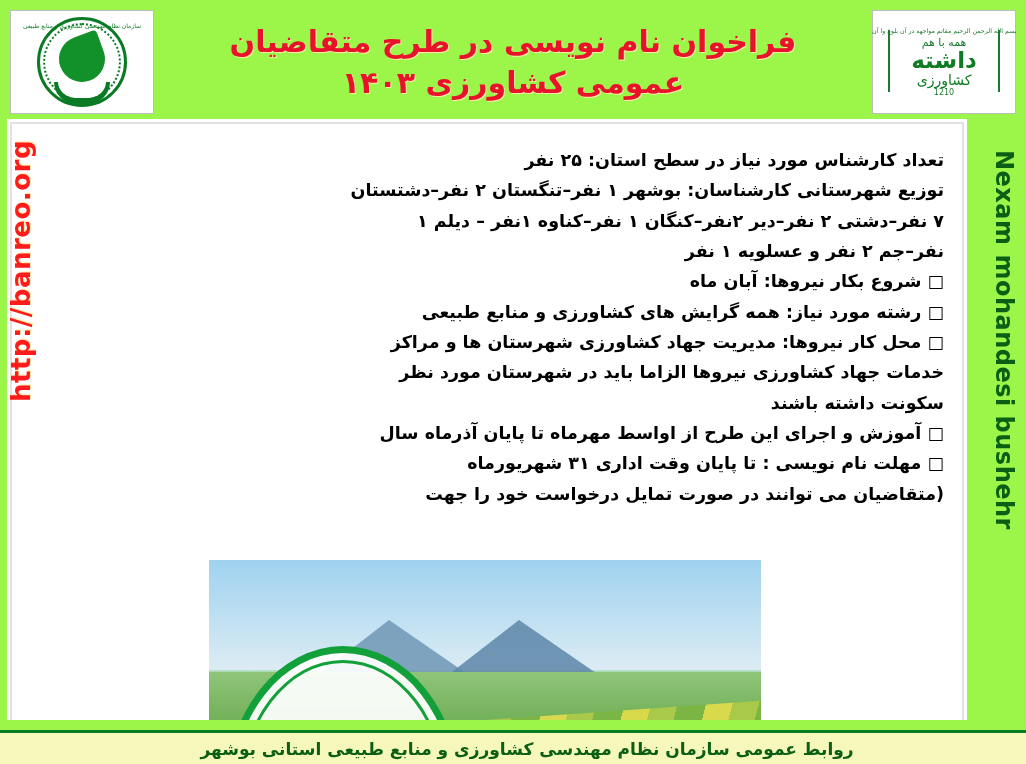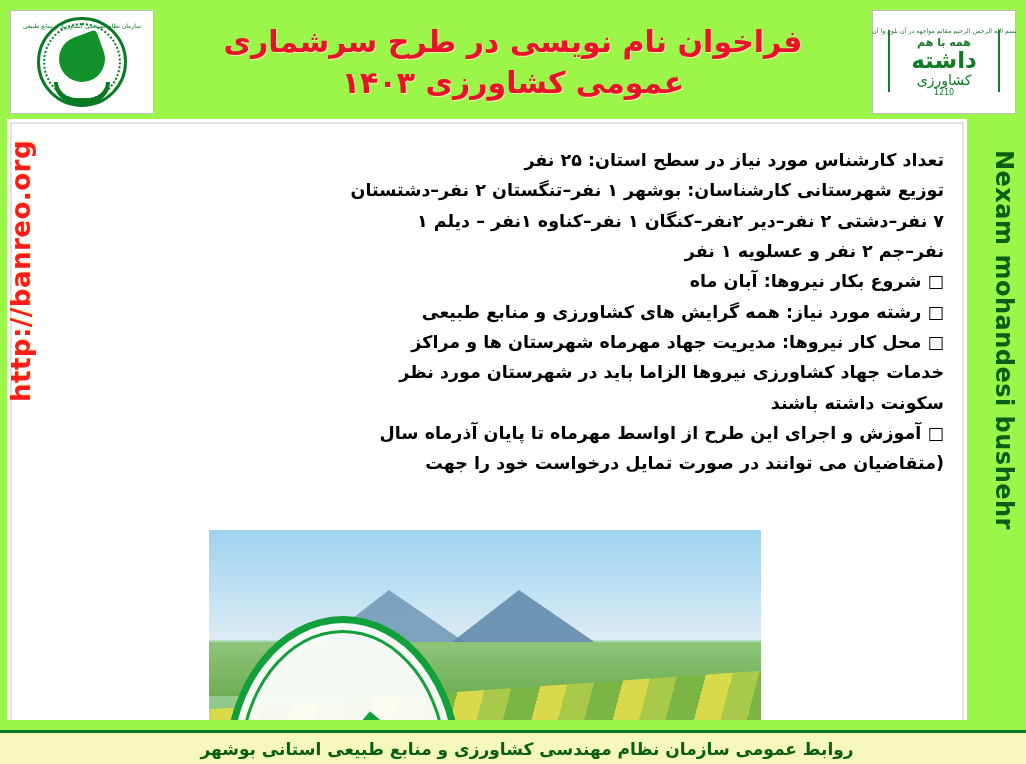--- a/index.html
+++ b/index.html
@@ -61,21 +61,21 @@
   .jahad-logo .arc-top {
     font-size: 7px;
     color: #1b7a2e;
     letter-spacing: 0px;
     white-space: nowrap;
     transform: scale(0.9);
   }
   .jahad-logo .hame {
     font-size: 11px;
     color: #1b7a2e;
-    font-weight: bold;
+    font-weight: normal;
     margin-top: 1px;
   }
   .jahad-logo .big {
     font-size: 23px;
     font-weight: bold;
     color: #0f7b23;
     line-height: 1.02;
     text-align: center;
   }
   .jahad-logo .sub {
@@ -363,21 +363,21 @@
           <div class="arc-top">بسم الله الرحمن الرحیم مقاتم مواجهه در آن بلوغ وا آن</div>
           <div class="hame">همه با هم</div>
           <div class="big">داشته</div>
           <div class="sub">کشاورزی</div>
           <div class="year">1210</div>
         </div>
       </div>
     </div>
 
     <div class="header-title">
-      <div class="line">فراخوان نام نویسی در طرح سرشماری</div>
+      <div class="line">فراخوان نام نویسی در طرح متقاضیان</div>
       <div class="line">عمومی کشاورزی ۱۴۰۳</div>
     </div>
 
     <div class="logo-box">
       <div class="nezam-logo">
         <div class="ring"></div>
         <div class="ring2"></div>
         <div class="toptext">سازمان نظام مهندسی کشاورزی و منابع طبیعی</div>
         <div class="leafball"></div>
         <div class="gear"></div>
@@ -388,24 +388,25 @@
   <div class="body-area">
     <div class="inner-frame">
 
       <div class="text-col">
         <p>تعداد کارشناس مورد نیاز در سطح استان: ۲۵ نفر</p>
         <p>توزیع شهرستانی کارشناسان: بوشهر ۱ نفر–تنگستان ۲ نفر–دشتستان</p>
         <p>۷ نفر–دشتی ۲ نفر–دیر ۲نفر–کنگان ۱ نفر–کناوه ۱نفر – دیلم ۱</p>
         <p>نفر–جم ۲ نفر و عسلویه ۱ نفر</p>
         <p>□ شروع بکار نیروها: آبان ماه</p>
         <p>□ رشته مورد نیاز: همه گرایش های کشاورزی و منابع طبیعی</p>
-        <p>□ محل کار نیروها: مدیریت جهاد مهرماه شهرستان ها و مراکز</p>
+        <p>□ محل کار نیروها: مدیریت جهاد کشاورزی شهرستان ها و مراکز</p>
         <p>خدمات جهاد کشاورزی نیروها الزاما باید در شهرستان مورد نظر</p>
         <p>سکونت داشته باشند</p>
         <p>□ آموزش و اجرای این طرح از اواسط مهرماه تا پایان آذرماه سال</p>
+        <p>□ مهلت نام نویسی : تا پایان وقت اداری ۳۱ شهریورماه</p>
         <p>(متقاضیان می توانند در صورت تمایل درخواست خود را جهت</p>
 
       </div>
 
       <div class="photo-col">
         <div class="photo">
           <div class="sky"></div>
           <div class="mount"></div>
           <div class="band1"></div>
           <div class="band2"></div>

